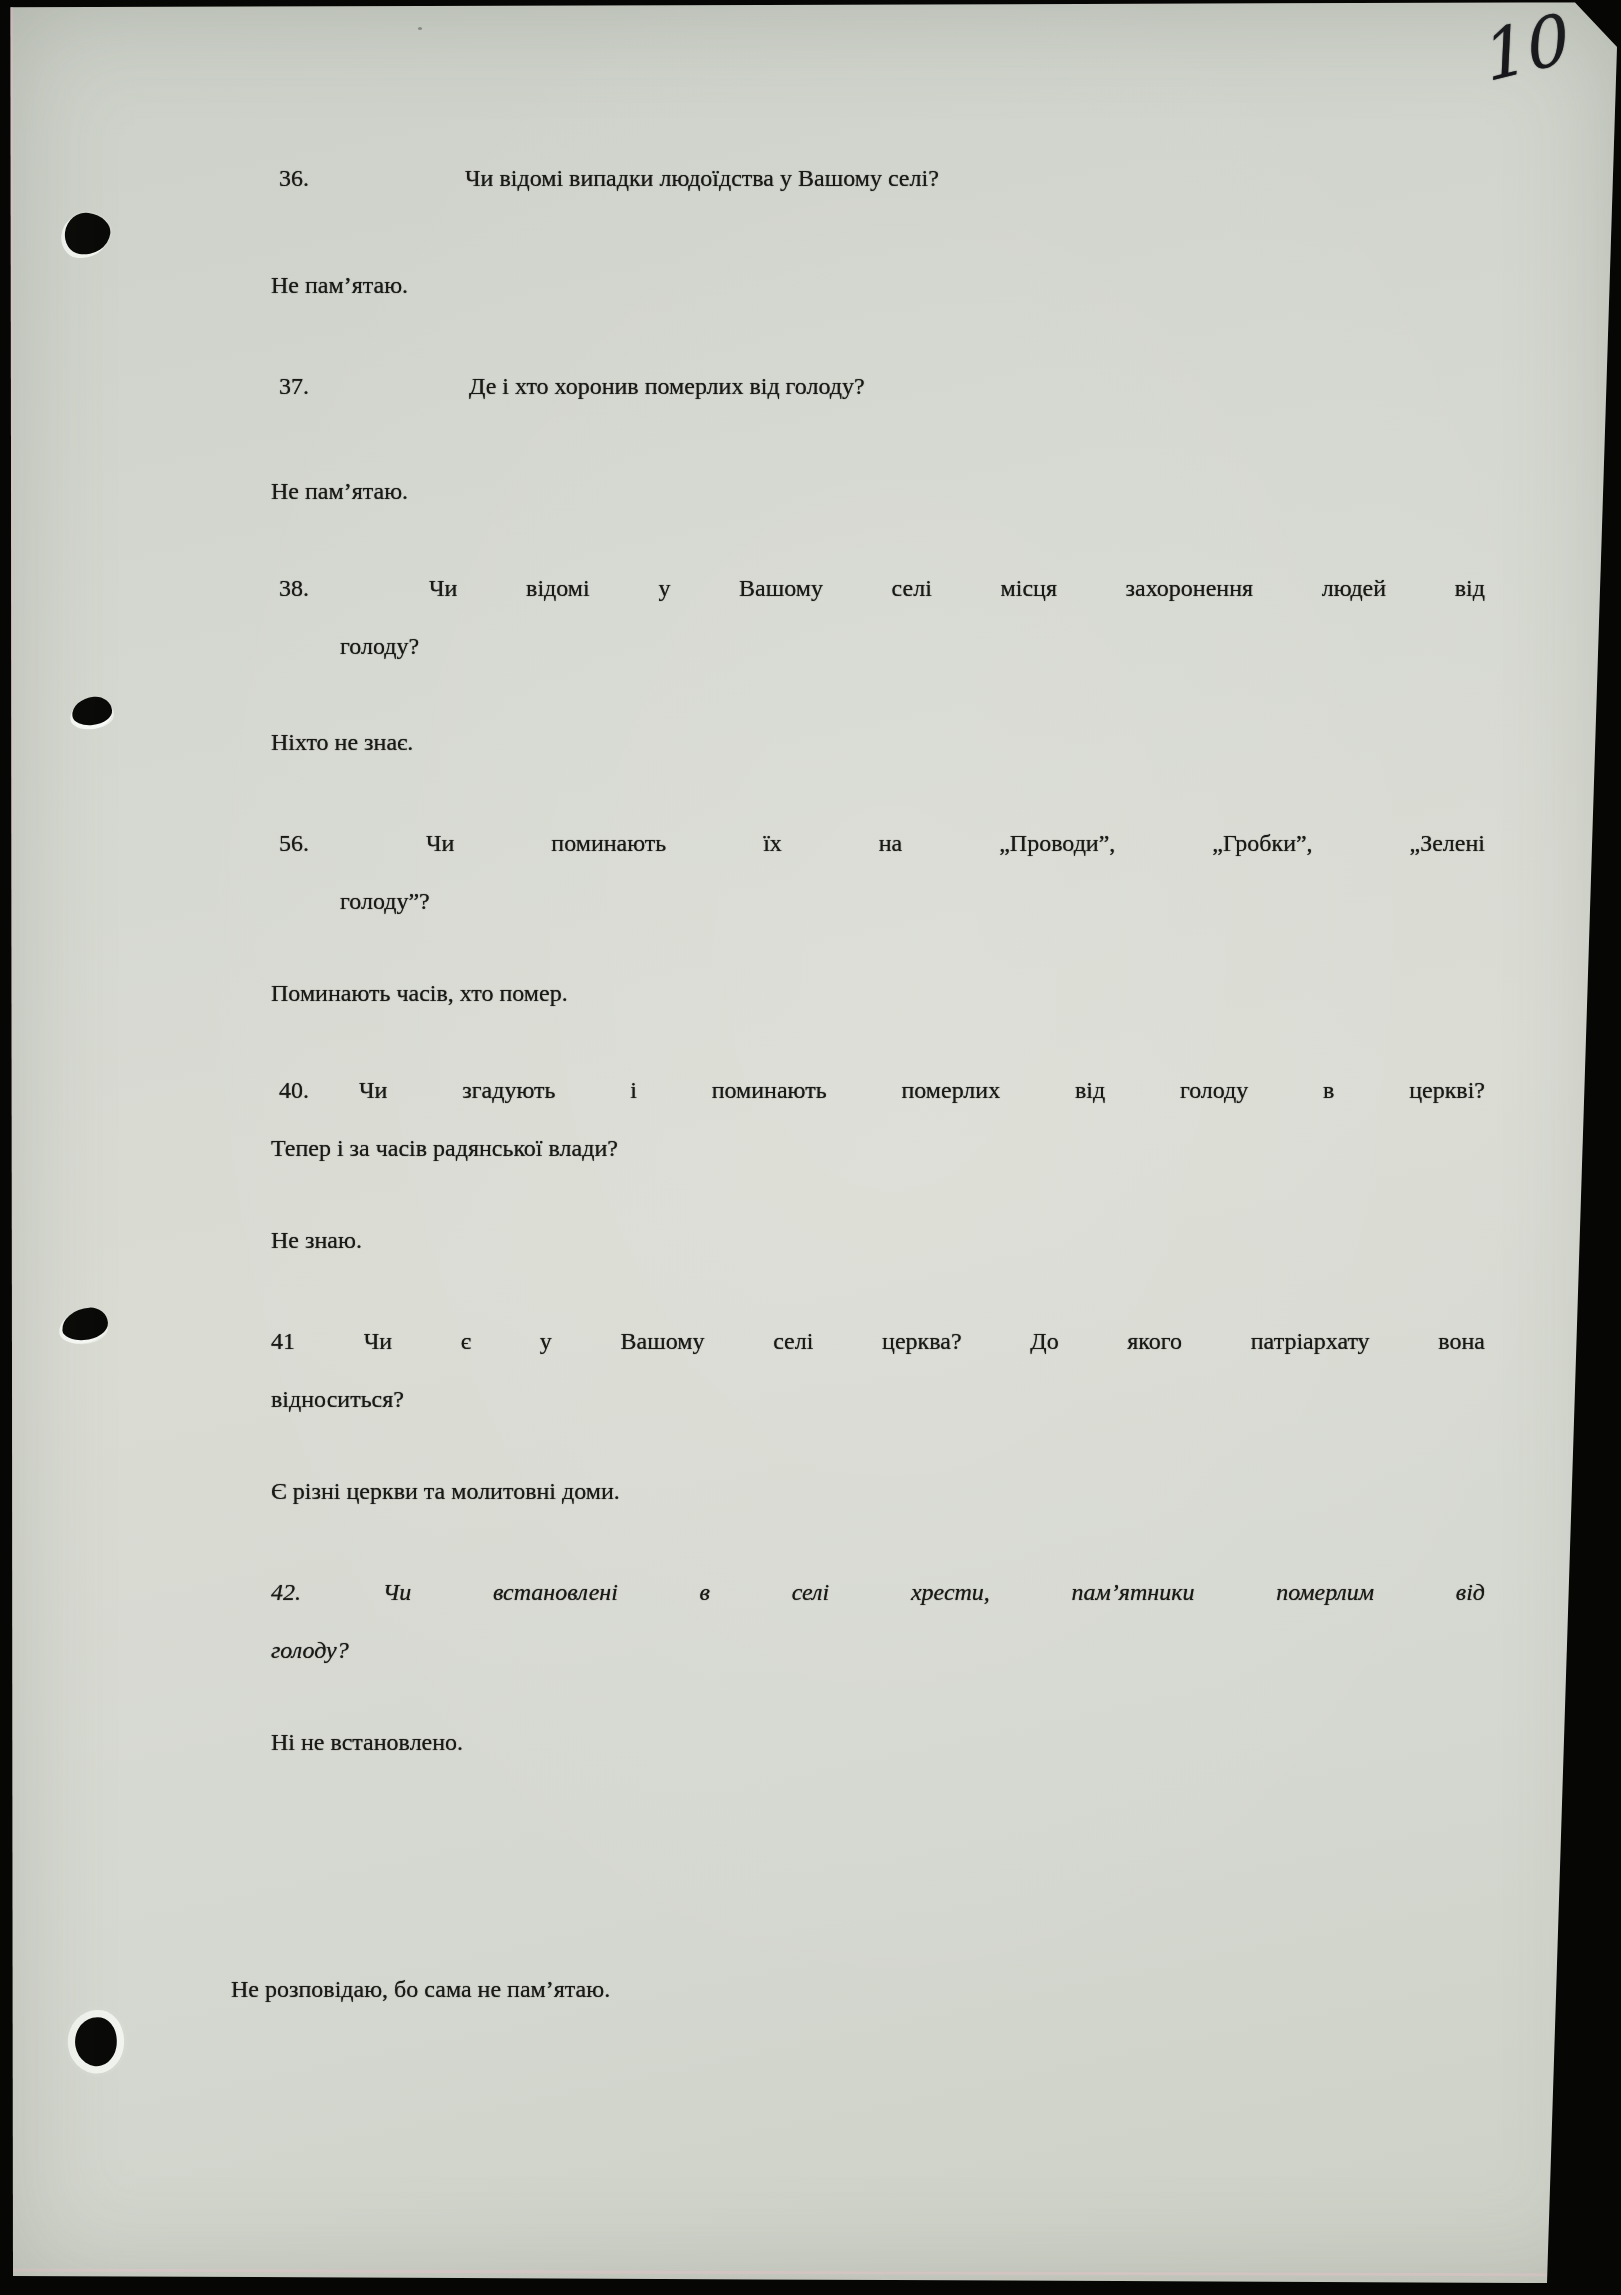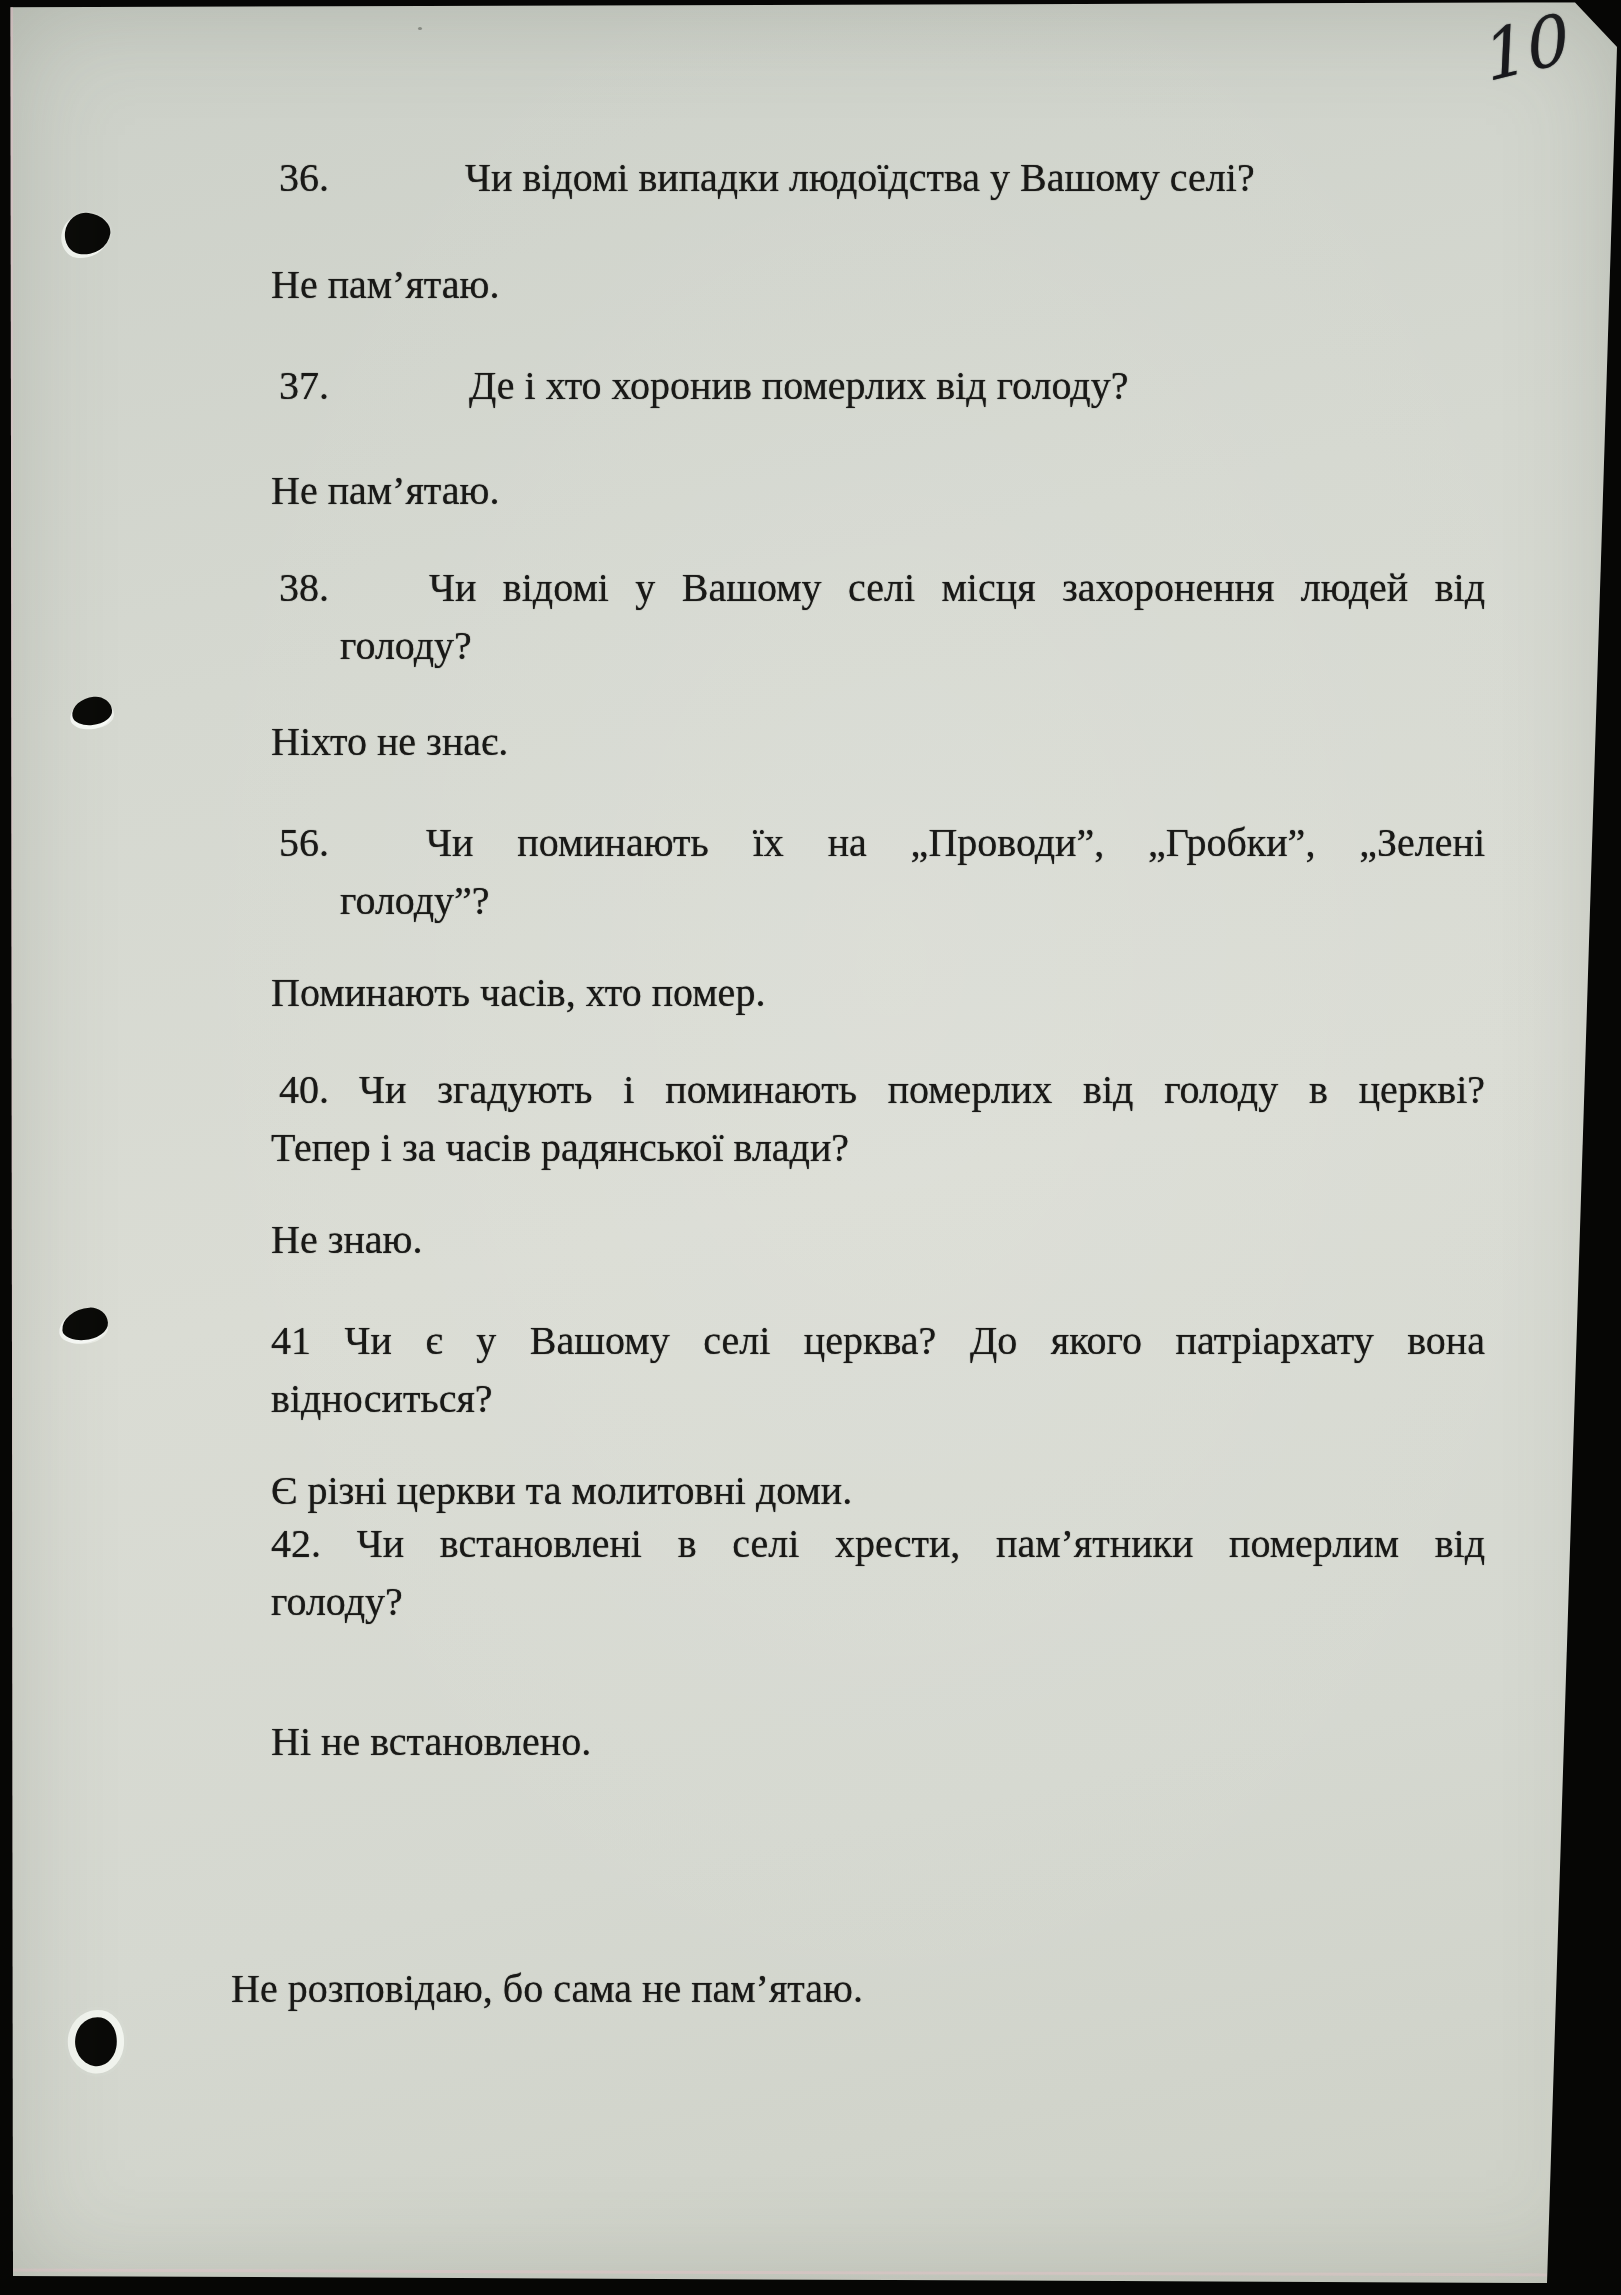--- a/index.html
+++ b/index.html
@@ -93,21 +93,21 @@
     color: #16161a;
     transform: rotate(-14deg) skewX(-6deg);
     text-shadow: 0 0 1.2px rgba(20,20,28,0.8);
   }
   
   .doc-text {
     position: absolute;
     left: 0; top: 0;
     width: 1621px; height: 2295px;
     font-family: "Liberation Serif", "DejaVu Serif", serif;
-    font-size: 40px;
+    font-size: 24px;
     color: #191917;
     text-shadow: 0 0 1px rgba(28,28,25,0.85);
   }
   .block {
     position: absolute;
     width: 1214px;
     left: 271px;
   }
   .block.wide {
     left: 231px;
@@ -128,21 +128,21 @@
   .stretch { text-align: justify; text-align-last: justify; }
   .ind85 { margin-left: 69px; }
   .find47 { text-indent: 38px; }
   
   .q36 { top: 149px; }  .a36 { top: 256px; }
   .q37 { top: 357px; }  .a37 { top: 462px; }
   .q38 { top: 559px; }  .a38 { top: 713px; }
   .q39 { top: 814px; } .a39 { top: 964px; }
   .q40 { top: 1061px; } .a40 { top: 1211px; }
   .q41 { top: 1312px; } .a41 { top: 1462px; }
-  .q42 { top: 1515px; } .a42 { top: 1713px; }
+  .q42 { top: 1563px; font-style: italic; } .a42 { top: 1713px; }
   .q43 { top: 1806px; } .a43 { top: 1960px; }
 </style>
 </head>
 <body>
 
 <div id="canvas">
   <div class="paper">
     <div class="edge-strip-left"></div>
     <div class="edge-strip-bottom"></div>
 

